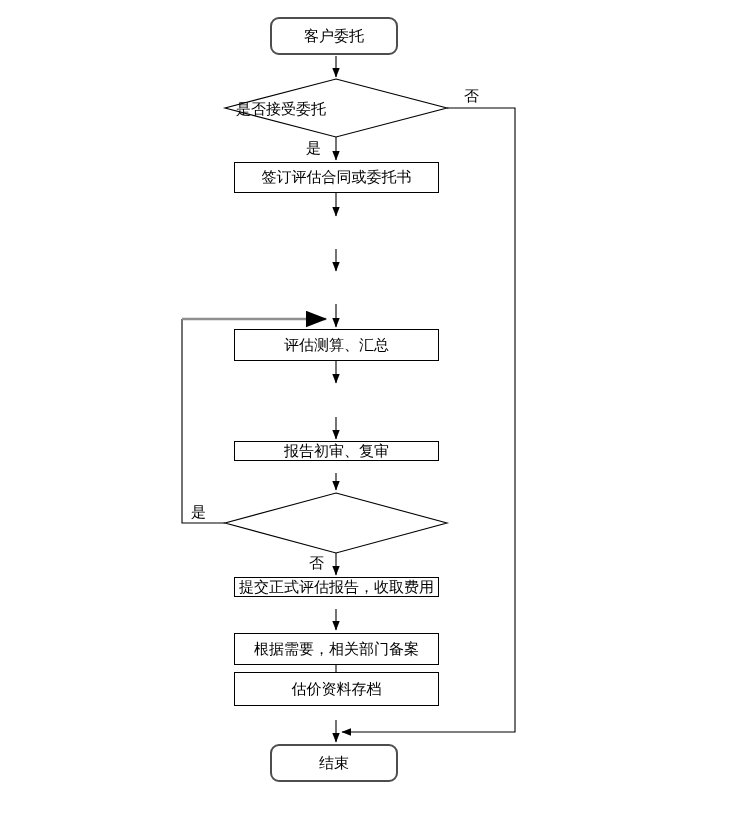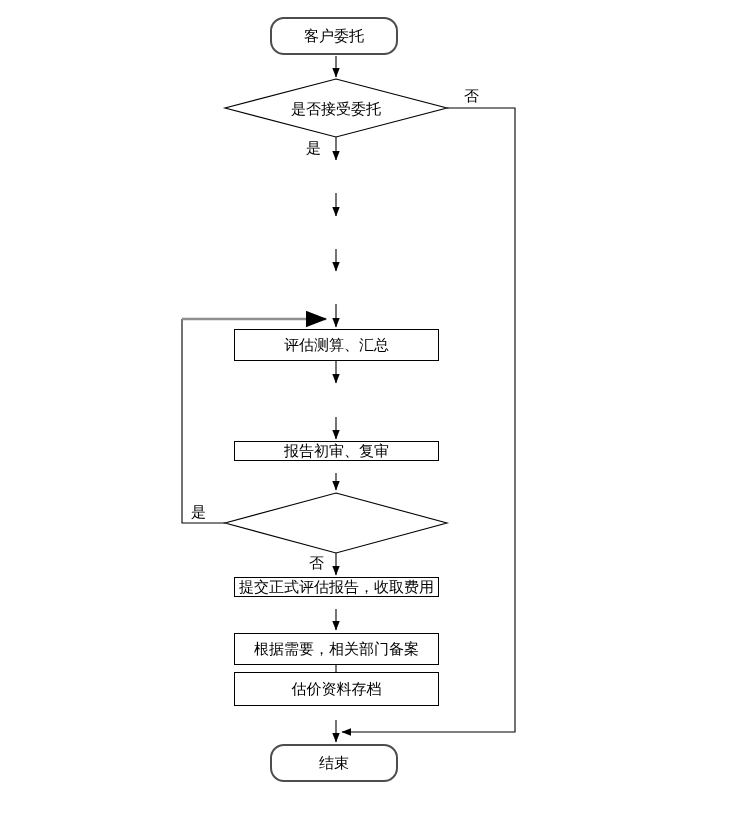--- a/index.html
+++ b/index.html
@@ -33,29 +33,28 @@
     left: 234px;
     width: 205px;
     height: 31px;
     border: 1px solid var(--box-border, #000000);
   }
   .terminal {
     left: 270px;
     width: 128px;
     height: 38px;
     border: 2px solid var(--terminal-border, #4d4d4d);
-    border-radius: 14px;
+    border-radius: 9px;
   }
   .dlabel {
     position: absolute;
     left: 236px;
     width: 200px;
     height: 16px;
     line-height: 16px;
-    text-align: center;
     white-space: nowrap;
   }
   .elabel {
     position: absolute;
     height: 16px;
     line-height: 16px;
     white-space: nowrap;
   }
 </style>
 </head>
@@ -93,20 +92,23 @@
     <polyline class="edge" points="225,523 182,523 182,319"></polyline>
     <line class="edge-gray" x1="182" y1="319" x2="326" y2="319" marker-end="url(#arrowhead)"></line>
   </svg>
 
   <div class="node terminal" style="top:17px">
     <span>客户委托</span>
   </div>
 
   <div class="dlabel" style="top:101px">是否接受委托</div>
 
+  <div class="node process" style="top:162px">
+    <span>签订评估合同或委托书</span>
+  </div>
 
 
 
   <div class="node process" style="top:329px;height:32px">
     <span>评估测算、汇总</span>
   </div>
 
 
   <div class="node process" style="top:441px;height:20px">
     <span>报告初审、复审</span>

